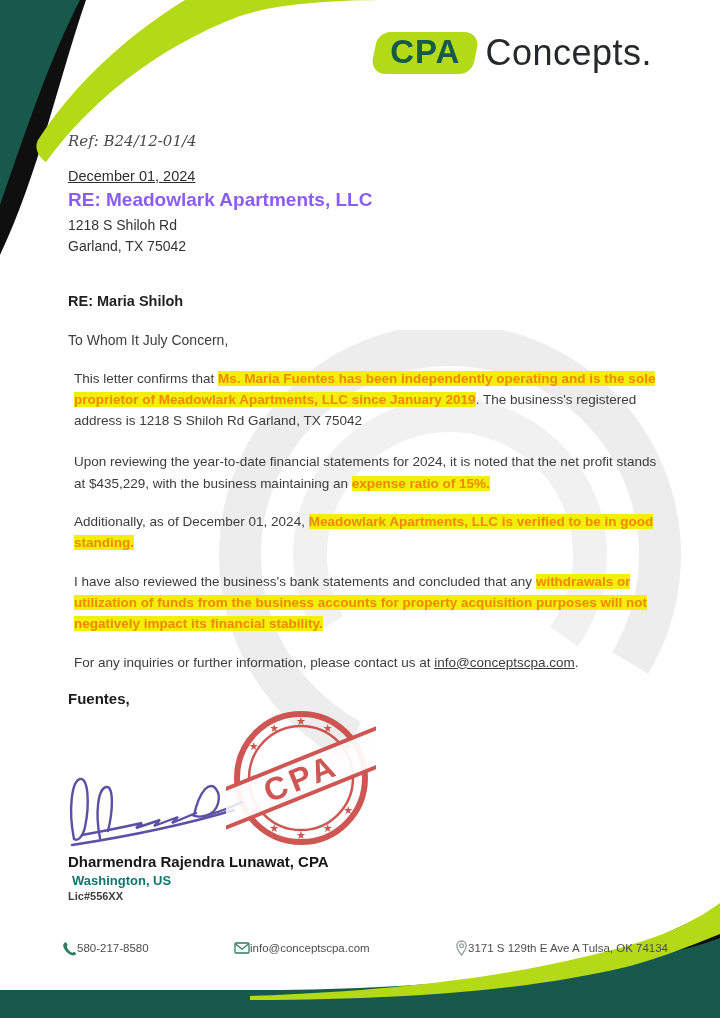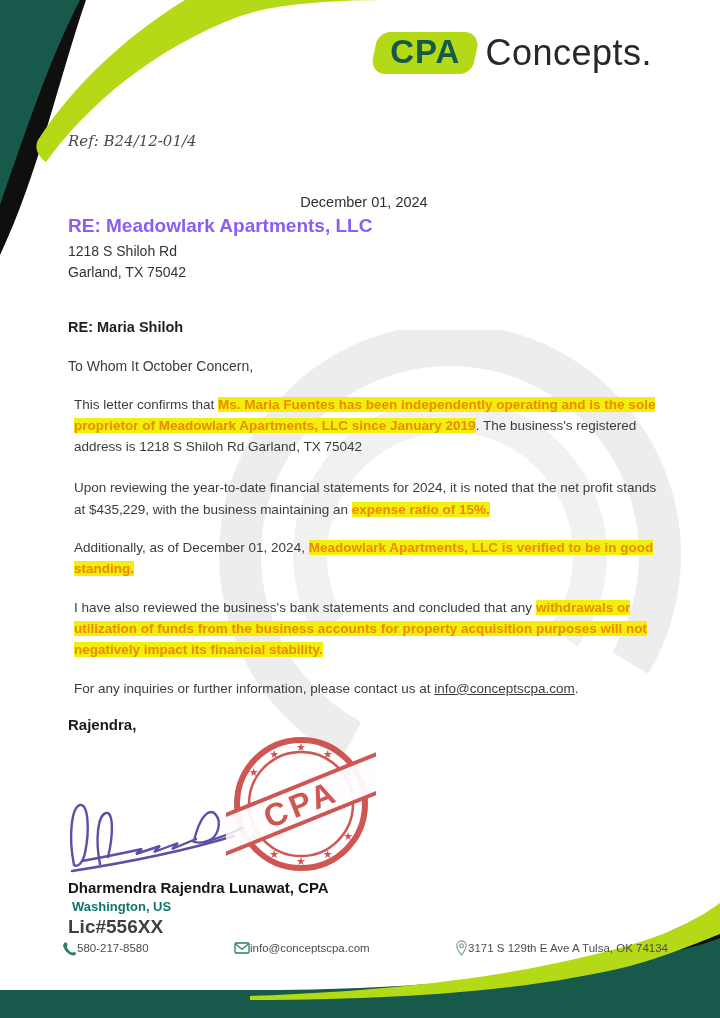--- a/index.html
+++ b/index.html
@@ -13,42 +13,42 @@
   #decor-bottom{bottom:0;left:0;z-index:2;}
   #watermark{top:330px;left:190px;z-index:0;opacity:.9;}
   .content{position:relative;z-index:3;padding:0 60px 0 68px;}
   
   .logo-row{display:flex;justify-content:flex-end;align-items:center;padding-top:26px;padding-right:8px;height:54px;}
   .logo-badge{display:inline-block;background:#B4D916;transform:skewX(-12deg);border-radius:12px 16px 12px 16px;padding:1px 16px 3px 16px;margin-right:9px;}
   .logo-badge .inner{display:inline-block;transform:skewX(12deg);font-weight:bold;font-size:33px;color:#17594A;letter-spacing:1px;}
   .logo-word{font-size:36px;color:#26282B;letter-spacing:.5px;font-weight:400;}
   
   .ref{margin-top:52px;font-family:"DejaVu Serif",serif;font-style:italic;font-size:15px;color:#4a4a4a;}
-  .date-row{margin-top:44px;text-align:center;font-size:14.5px;color:#2f2f2f;}
+  .date-row{margin-top:18px;text-align:left;font-size:14.5px;color:#2f2f2f;text-decoration:underline;}
   
   .recipient{margin-top:2px;line-height:1.5;}
   .recipient .name{color:#8b5cf6;font-weight:bold;font-size:19px;}
   .recipient .line{font-size:14px;color:#333;}
   .subject{margin-top:36px;font-weight:bold;font-size:14.5px;color:#1f1f1f;}
   .salutation{margin-top:23px;font-size:14px;}
   
   .paragraphs{margin-top:20px;padding-left:6px;}
   .paragraphs p{margin:0 0 17px 0;font-size:13.5px;line-height:1.58;color:#3c3c3c;}
   .paragraphs p.sp{margin-top:20px;}
   .hl{background:#F3EE0B;color:#EE8A00;font-weight:bold;}
   .link{color:#3c3c3c;text-decoration:underline;cursor:pointer;}
   .regards{margin-top:8px;font-weight:bold;font-size:15px;color:#1c1c1c;}
   
   .sig-area{position:relative;height:146px;}
   #signature-svg{position:absolute;left:-4px;top:34px;}
   #stamp-svg{position:absolute;left:158px;top:-4px;opacity:.88;}
   .signer{position:relative;z-index:4;margin-top:0;}
   .signer .name{font-weight:bold;font-size:15px;color:#161616;}
   .signer .loc{font-weight:bold;font-size:13px;color:#0f766e;padding-left:4px;margin-top:3px;}
-  .signer .lic{font-weight:bold;font-size:19px;color:#3f3f3f;margin-top:2px;}
+  .signer .lic{font-weight:bold;font-size:11px;color:#3f3f3f;margin-top:2px;}
   
   .footer{position:absolute;z-index:3;left:62px;right:52px;bottom:62px;display:flex;justify-content:space-between;align-items:center;font-size:11.5px;color:#4d4d4d;}
   .f-item{display:flex;align-items:center;}
   .f-item svg{flex:0 0 auto;}
 </style>
 </head>
 <body>
 
 <div class="page">
 
@@ -83,31 +83,31 @@
     <div class="date-row">December 01, 2024</div>
 
     <div class="recipient">
       <div class="name">RE: Meadowlark Apartments, LLC</div>
       <div class="line">1218 S Shiloh Rd</div>
       <div class="line">Garland, TX 75042</div>
     </div>
 
     <div class="subject">RE: Maria Shiloh</div>
 
-    <div class="salutation">To Whom It October Concern,</div>
+    <div class="salutation">To Whom It July Concern,</div>
 
     <div class="paragraphs" id="body-paragraphs">
         <p><span>This letter confirms that </span><span class="hl">Ms. Maria Fuentes has been independently operating and is the sole proprietor of Meadowlark Apartments, LLC since January 2019</span><span>. The business's registered address is 1218 S Shiloh Rd Garland, TX 75042</span></p>
         <p class="sp"><span>Upon reviewing the year-to-date financial statements for 2024, it is noted that the net profit stands at $435,229, with the business maintaining an </span><span class="hl">expense ratio of 15%.</span></p>
         <p><span>Additionally, as of December 01, 2024, </span><span class="hl">Meadowlark Apartments, LLC is verified to be in good standing.</span></p>
         <p><span>I have also reviewed the business's bank statements and concluded that any </span><span class="hl">withdrawals or utilization of funds from the business accounts for property acquisition purposes will not negatively impact its financial stability.</span></p>
         <p><span>For any inquiries or further information, please contact us at </span><span class="link">info@conceptscpa.com</span><span>.</span></p>
       </div>
 
-    <div class="regards">Rajendra,</div>
+    <div class="regards">Fuentes,</div>
 
     <div class="sig-area">
 
       <svg id="signature-svg" width="210" height="115" viewBox="0 0 210 115">
         <g fill="none" stroke="#5B50A5" stroke-width="2.4" stroke-linecap="round">
           <path d="M10,98 C4,68 8,40 16,38 C24,36 26,62 21,86 C19,95 14,101 10,98"></path>
           <path d="M36,97 C31,72 34,48 42,46 C50,44 49,70 44,90"></path>
           <path d="M18,94 C40,90 60,86 78,82 L72,87 L96,79 L90,85 L114,76 L108,82 L132,72"></path>
           <path d="M130,74 C136,48 146,40 152,48 C158,56 154,70 144,74 C138,76 132,76 128,74"></path>
           <path d="M8,104 C60,96 120,84 170,69"></path>

